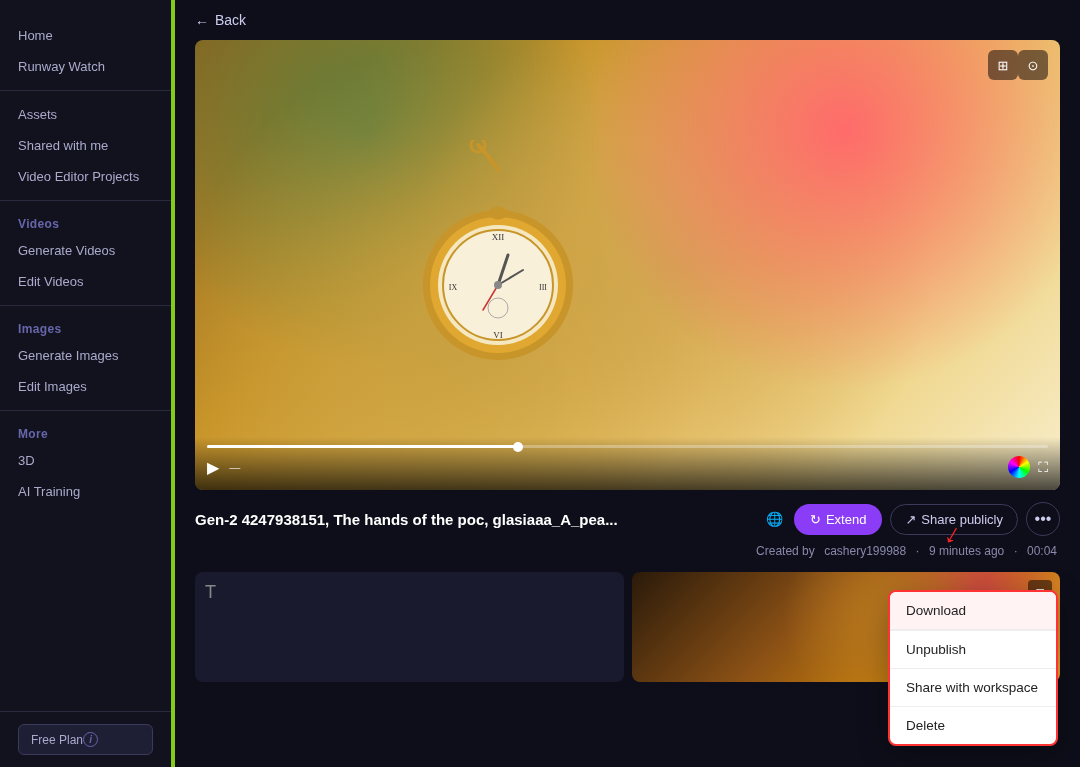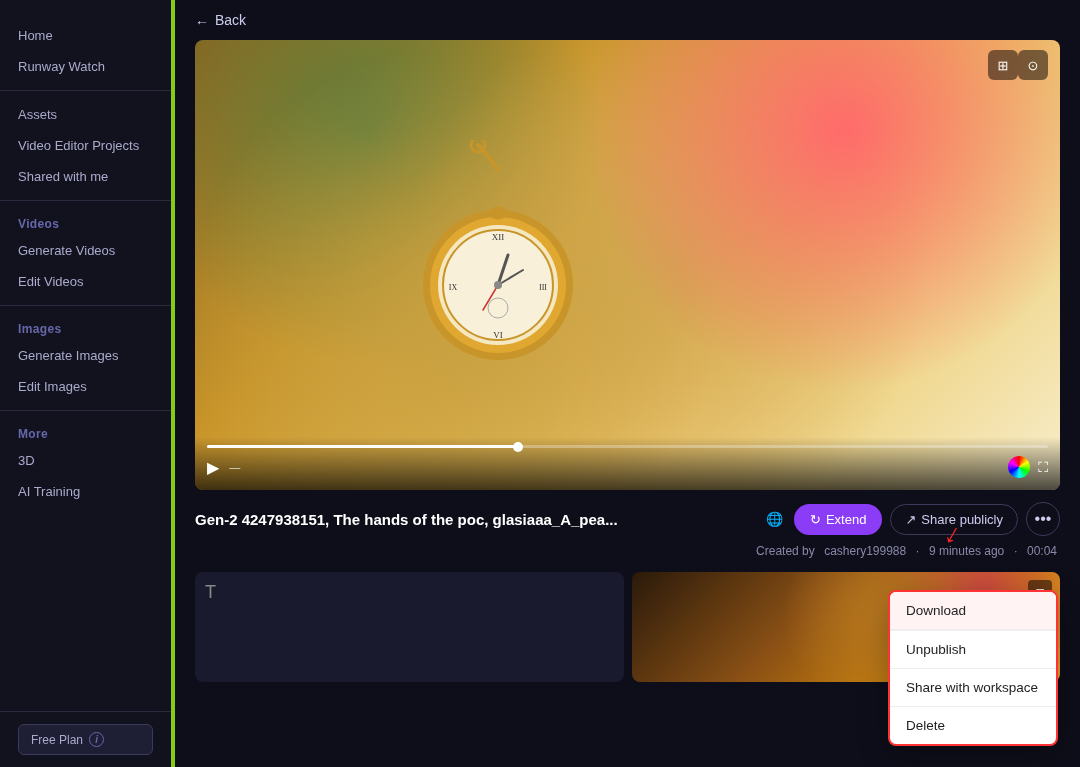--- a/index.html
+++ b/index.html
@@ -47,21 +47,21 @@
       position: absolute;
       bottom: 0;
       left: 0;
       right: 0;
       padding: 12px 18px;
       border-top: 1px solid #2a2a3e;
     }
     .free-plan-btn {
       display: flex;
       align-items: center;
-      gap: 6px;
+      gap: 0;
       background: #1e1e35;
       border: 1px solid #3a3a5a;
       border-radius: 6px;
       padding: 7px 12px;
       color: #aaaacc;
       font-size: 12px;
       cursor: pointer;
     }
     .free-plan-btn .info-icon {
       width: 15px;
@@ -400,22 +400,22 @@
     }
   </style>
 </head>
 <body>
 
 <div class="sidebar">
   <div class="sidebar-item">Home</div>
   <div class="sidebar-item">Runway Watch</div>
   <hr class="sidebar-divider">
   <div class="sidebar-item">Assets</div>
+  <div class="sidebar-item">Shared with me</div>
   <div class="sidebar-item">Video Editor Projects</div>
-  <div class="sidebar-item">Shared with me</div>
   <hr class="sidebar-divider">
   <div class="sidebar-section-label">Videos</div>
   <div class="sidebar-item">Generate Videos</div>
   <div class="sidebar-item">Edit Videos</div>
   <hr class="sidebar-divider">
   <div class="sidebar-section-label">Images</div>
   <div class="sidebar-item">Generate Images</div>
   <div class="sidebar-item">Edit Images</div>
   <hr class="sidebar-divider">
   <div class="sidebar-section-label">More</div>

